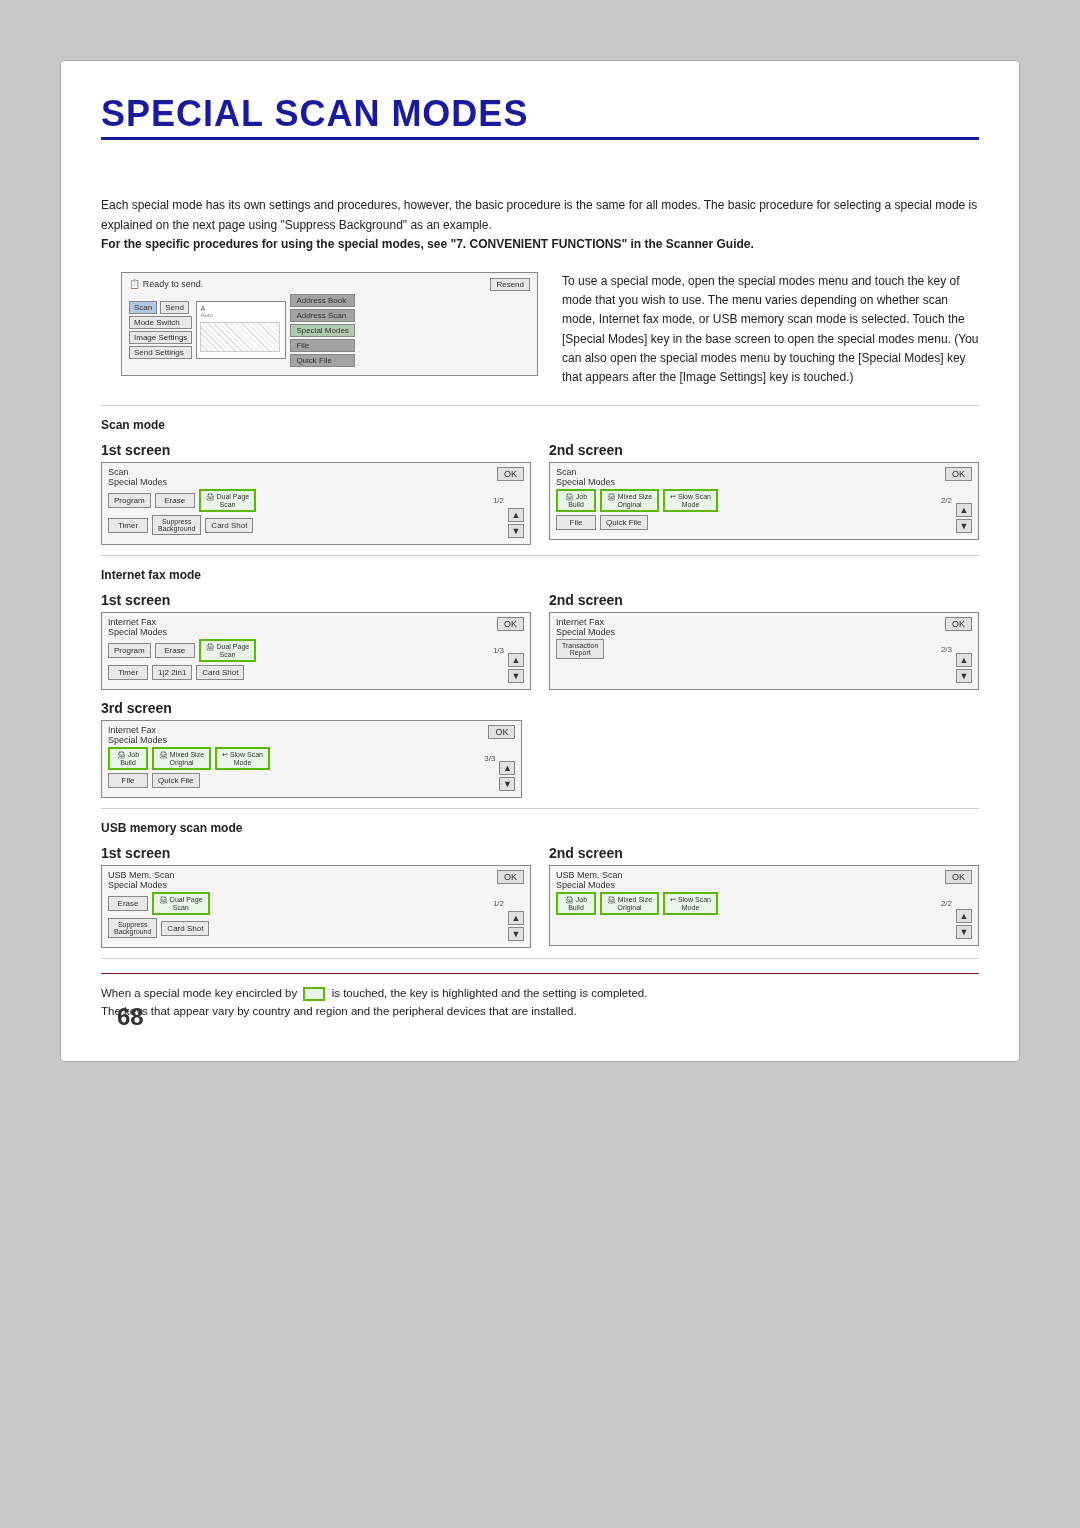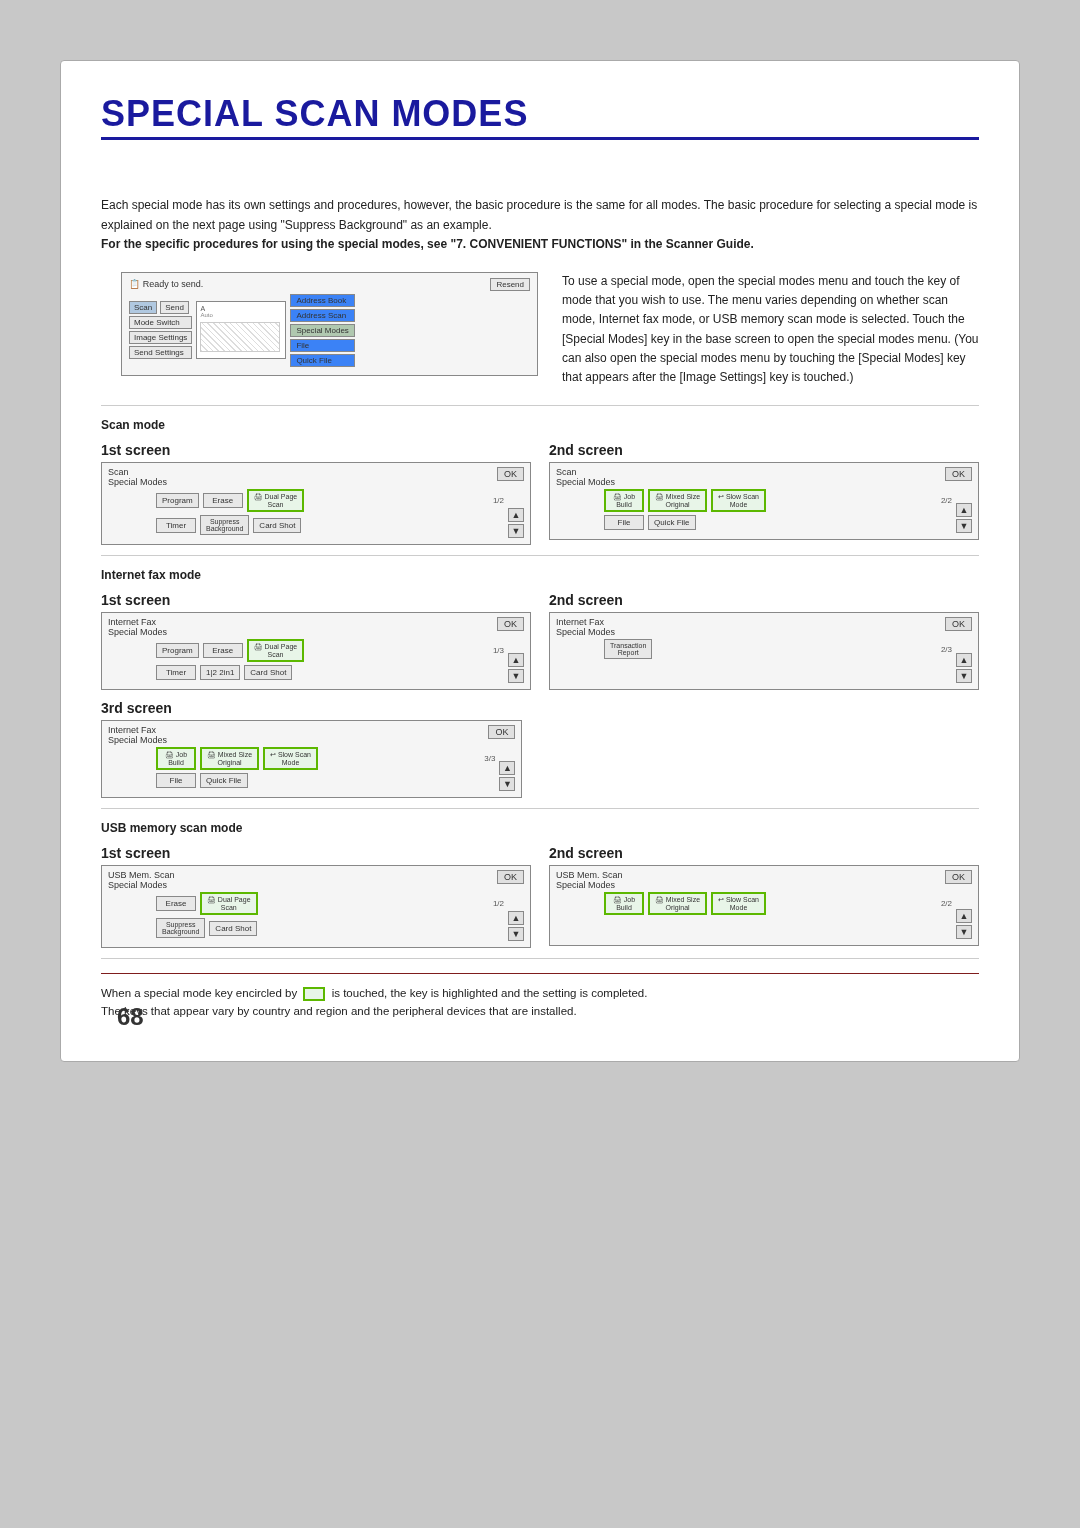--- a/index.html
+++ b/index.html
@@ -101,21 +101,20 @@
       justify-content: center;
     }
     .screen-mock .page-num {
       font-size: 8px;
       color: #555;
       margin-left: auto;
     }
     .screen-mock .rows-with-nav {
       display: flex;
       gap: 4px;
-      margin-left: 48px;
     }
     .screen-mock .btn-rows {
       flex: 1;
     }
     .screen-mock .nav-side {
       display: flex;
       flex-direction: column;
       justify-content: flex-end;
       gap: 2px;
     }
@@ -169,21 +168,21 @@
       background: #e8e8e8;
       padding: 1px 4px;
       font-size: 8px;
     }
     .top-mockup .mode-btn.active {
       background: #b0c8e0;
       border: 1px solid #888;
     }
     .top-mockup .address-btn {
       border: 1px solid #888;
-      background: #3b82f6;
+      background: #a3a3a3;
       padding: 1px 5px;
       font-size: 8px;
     }
     .top-mockup .special-btn {
       border: 1px solid #888;
       background: #b0c8b0;
       padding: 1px 5px;
       font-size: 8px;
     }
     .top-mockup .right-col-btns {

